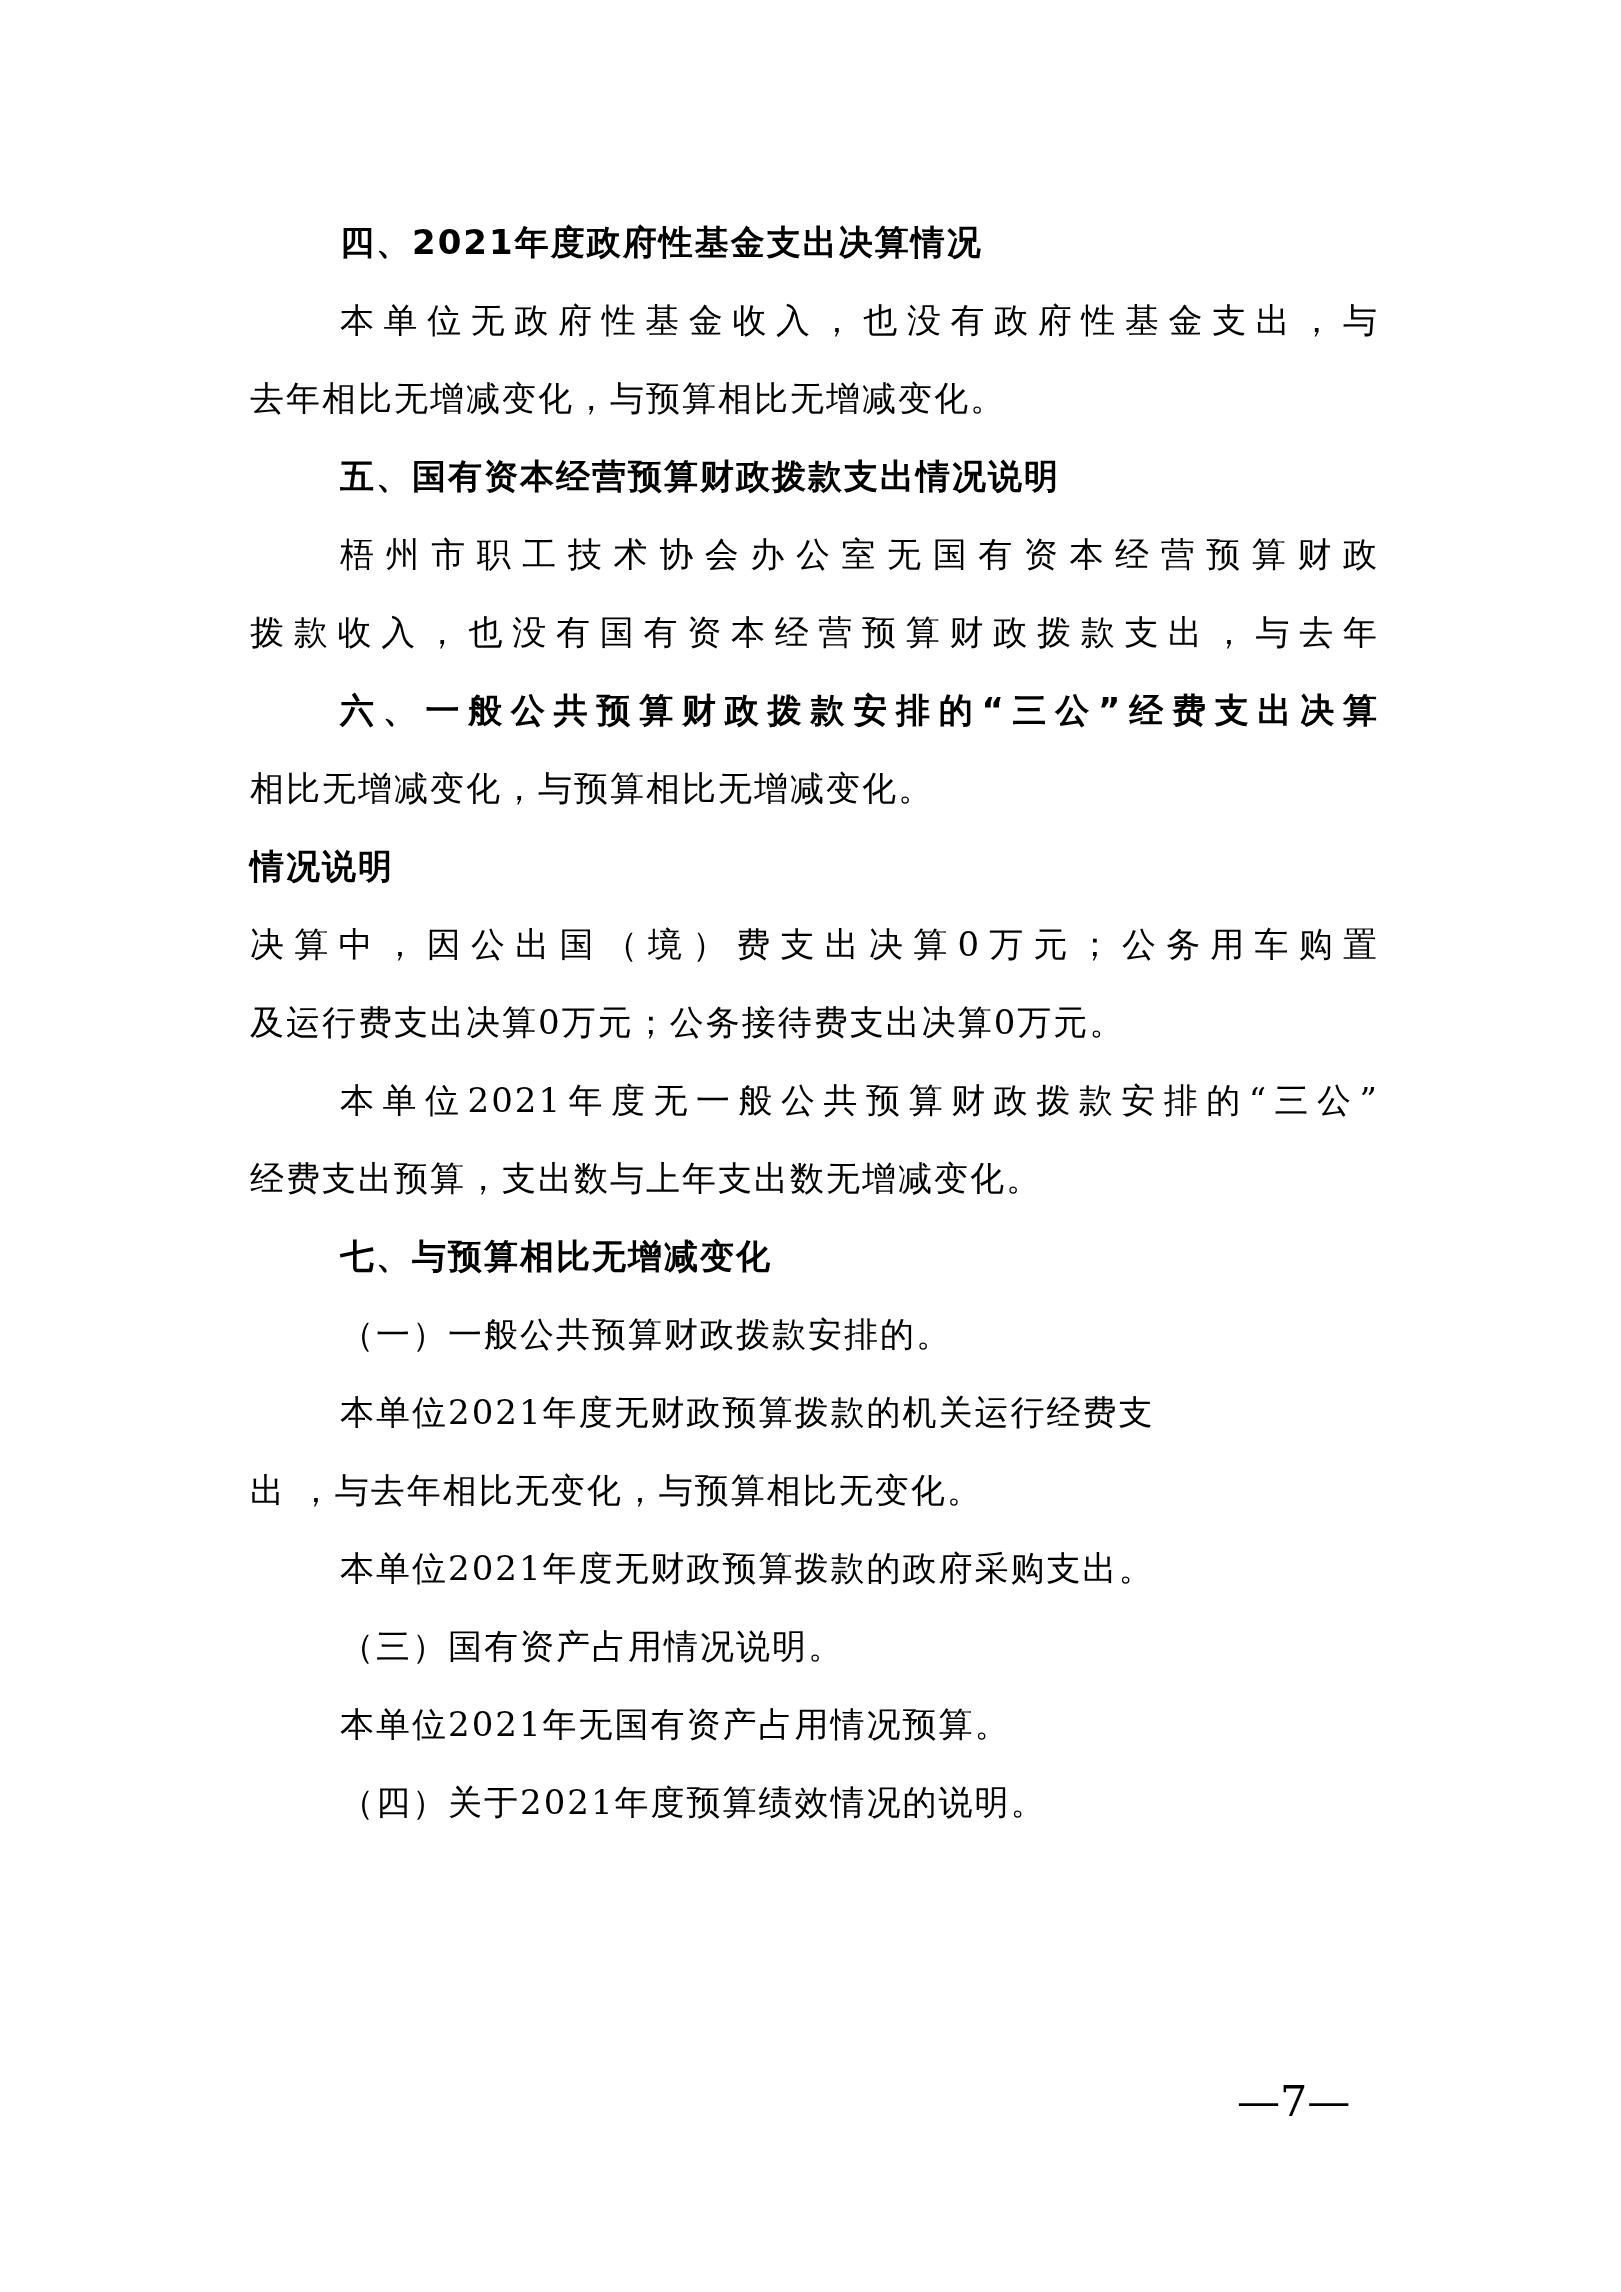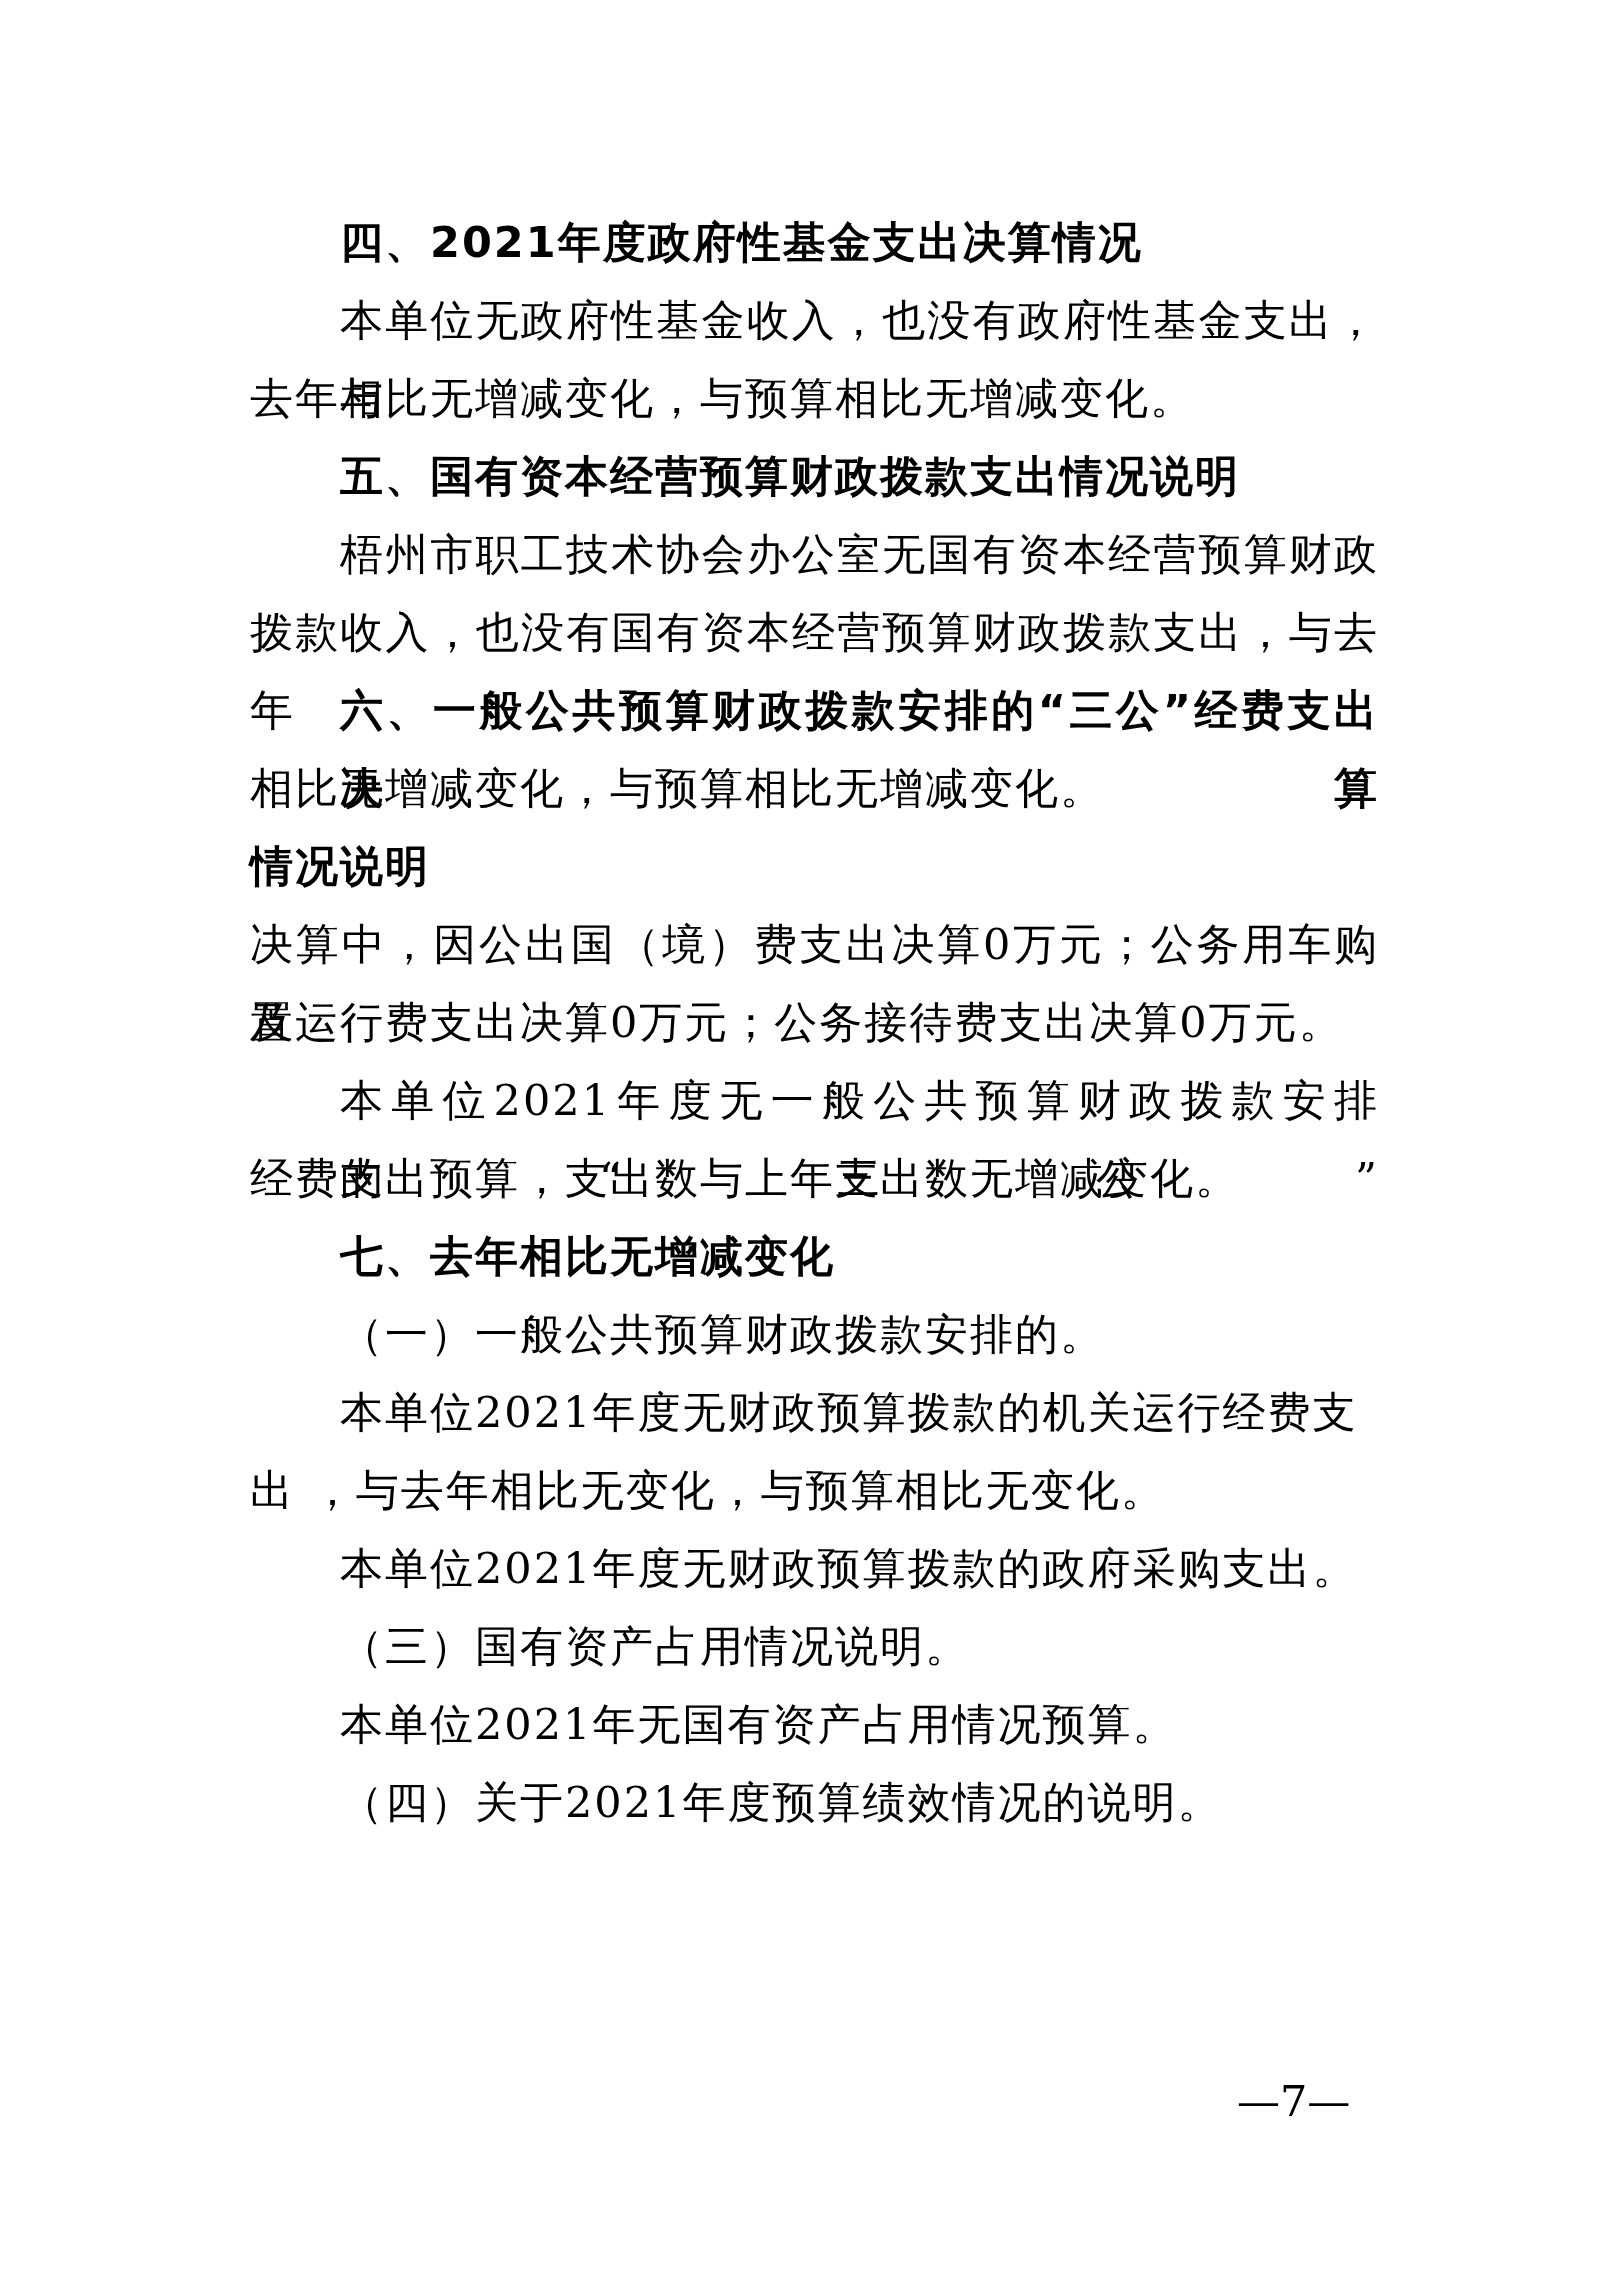--- a/index.html
+++ b/index.html
@@ -18,21 +18,21 @@
   }
   .content {
     position: absolute;
     left: 250px;
     top: 203px;
     width: 1129px;
   }
   .line {
     height: 78px;
     line-height: 78px;
-    font-size: 43px;
+    font-size: 34px;
     letter-spacing: 2px;
     white-space: nowrap;
   }
   .line.indent {
     padding-left: 90px; 
   }
   .line.justify {
     white-space: normal;
     text-align: justify;
     text-align-last: justify;
@@ -62,21 +62,21 @@
       <div class="line bold indent">五、国有资本经营预算财政拨款支出情况说明</div>
       <div class="line indent justify">梧州市职工技术协会办公室无国有资本经营预算财政</div>
       <div class="line justify">拨款收入，也没有国有资本经营预算财政拨款支出，与去年</div>
       <div class="line bold indent justify">六、一般公共预算财政拨款安排的“三公”经费支出决算</div>
       <div class="line">相比无增减变化，与预算相比无增减变化。</div>
       <div class="line bold">情况说明</div>
       <div class="line justify">决算中，因公出国（境）费支出决算0万元；公务用车购置</div>
       <div class="line">及运行费支出决算0万元；公务接待费支出决算0万元。</div>
       <div class="line indent justify">本单位2021年度无一般公共预算财政拨款安排的“三公”</div>
       <div class="line">经费支出预算，支出数与上年支出数无增减变化。</div>
-      <div class="line bold indent">七、去年相比无增减变化</div>
+      <div class="line bold indent">七、与预算相比无增减变化</div>
       <div class="line indent">（一）一般公共预算财政拨款安排的。</div>
       <div class="line indent">本单位2021年度无财政预算拨款的机关运行经费支</div>
       <div class="line">出 ，与去年相比无变化，与预算相比无变化。</div>
       <div class="line indent">本单位2021年度无财政预算拨款的政府采购支出。</div>
       <div class="line indent">（三）国有资产占用情况说明。</div>
       <div class="line indent">本单位2021年无国有资产占用情况预算。</div>
       <div class="line indent">（四）关于2021年度预算绩效情况的说明。</div>
     </div>
   <div class="page-num">—7—</div>
 </div>

